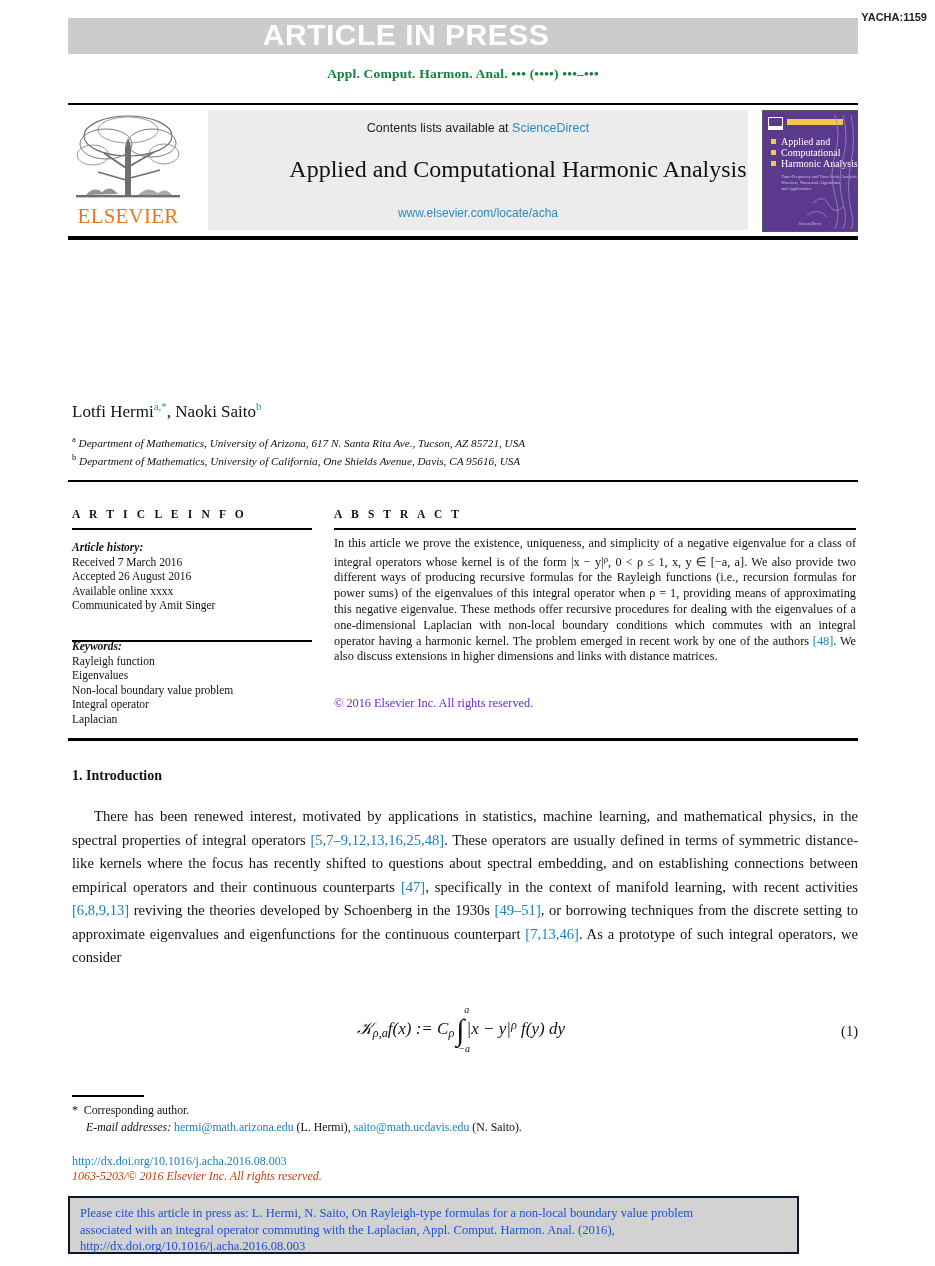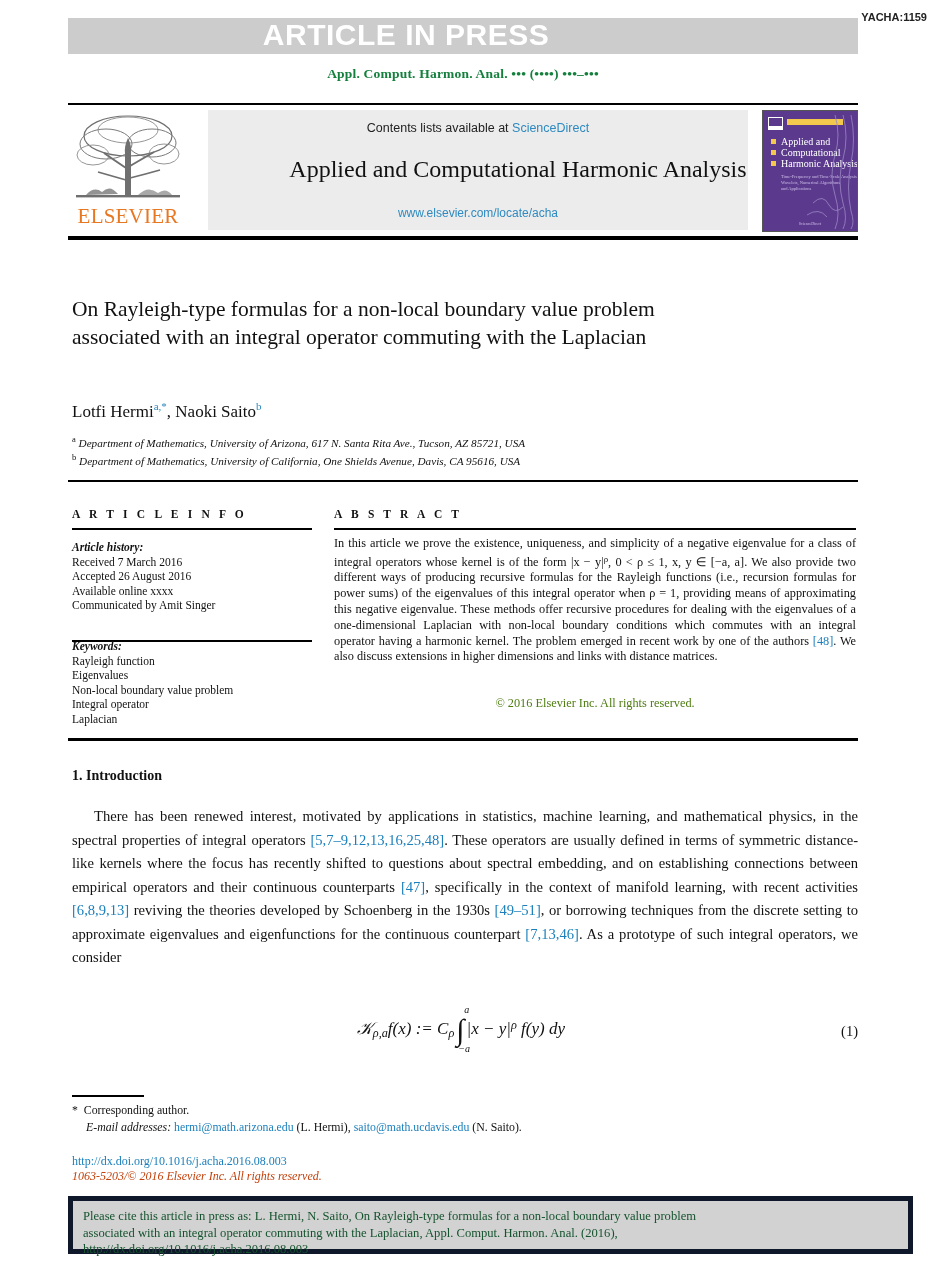--- a/index.html
+++ b/index.html
@@ -199,24 +199,24 @@
     font-family: "Liberation Serif", serif;
     font-size: 12.3px;
     line-height: 15.8px;
     text-align: justify;
     color: #111;
   }
   .abs-copy {
     position: absolute;
     left: 334px; top: 696px;
     width: 522px;
-    text-align: center;
+    text-align: left;
     font-family: "Liberation Serif", serif;
     font-size: 12.3px;
-    color: #4d7c0f;
+    color: #6d28d9;
   }
   .ref { color: #1a7fba; }
 
   
   .sect-title {
     position: absolute;
     left: 72px; top: 768px;
     font-family: "Liberation Serif", serif;
     font-weight: bold;
     font-size: 14px;
@@ -310,29 +310,29 @@
     font-family: "Liberation Serif", serif;
     font-size: 12px;
     color: #c2410c;
     font-style: italic;
   }
 
   
   .cite-box {
     position: absolute;
     left: 68px; top: 1196px;
-    width: 845px; height: 58px;
+    width: 731px; height: 58px;
     background: #d2d2d2;
-    border: 5px solid #0f172a;
+    border: 2px solid #0f172a;
     box-sizing: border-box;
     padding: 7px 10px;
     font-family: "Liberation Serif", serif;
     font-size: 12.6px;
     line-height: 16.5px;
-    color: #14532d;
+    color: #1d4ed8;
   }
 </style>
 </head>
 <body>
 
 <div class="page">
 
   <div class="aip-bar">
     <div class="aip-text">ARTICLE IN PRESS</div>
   </div>
@@ -393,21 +393,20 @@
           <path d="M80 4 Q86 26 80 48 Q74 70 80 92 Q85 108 80 118"></path>
           <path d="M88 4 Q93 28 88 52 Q83 76 88 100 Q92 112 88 118"></path>
           <path d="M50 92 Q60 82 66 94 Q72 104 80 96"></path>
           <path d="M44 104 Q56 96 64 106"></path>
         </g>
         <text x="47" y="114" fill="#cdbde6" font-family="Liberation Serif, serif" font-size="4" text-anchor="middle">ScienceDirect</text>
       </svg>
     </div>
   </div>
 
-  <div class="title">On Rayleigh-type formulas for a non-local boundary value problem associated with an integral operator commuting with the Laplacian</div>
 
   <div class="authors">
     <span>Lotfi Hermi</span><span class="sup-link">a,*</span><span>,&nbsp;</span><span>Naoki Saito</span><span class="sup-link">b</span>
   </div>
 
   <div class="affil">
     <div><sup>a</sup>&nbsp;<span>Department of Mathematics, University of Arizona, 617 N. Santa Rita Ave., Tucson, AZ 85721, USA</span></div>
     <div><sup>b</sup>&nbsp;<span>Department of Mathematics, University of California, One Shields Avenue, Davis, CA 95616, USA</span></div>
   </div>
 

